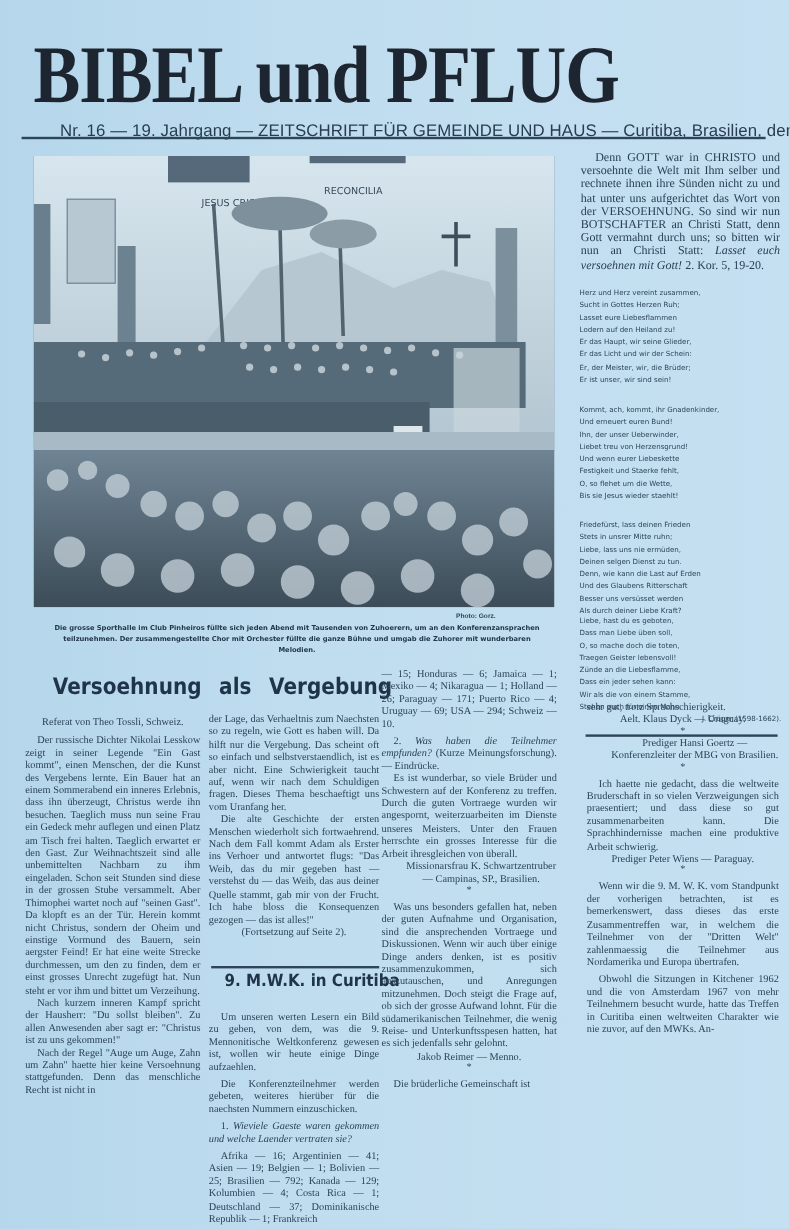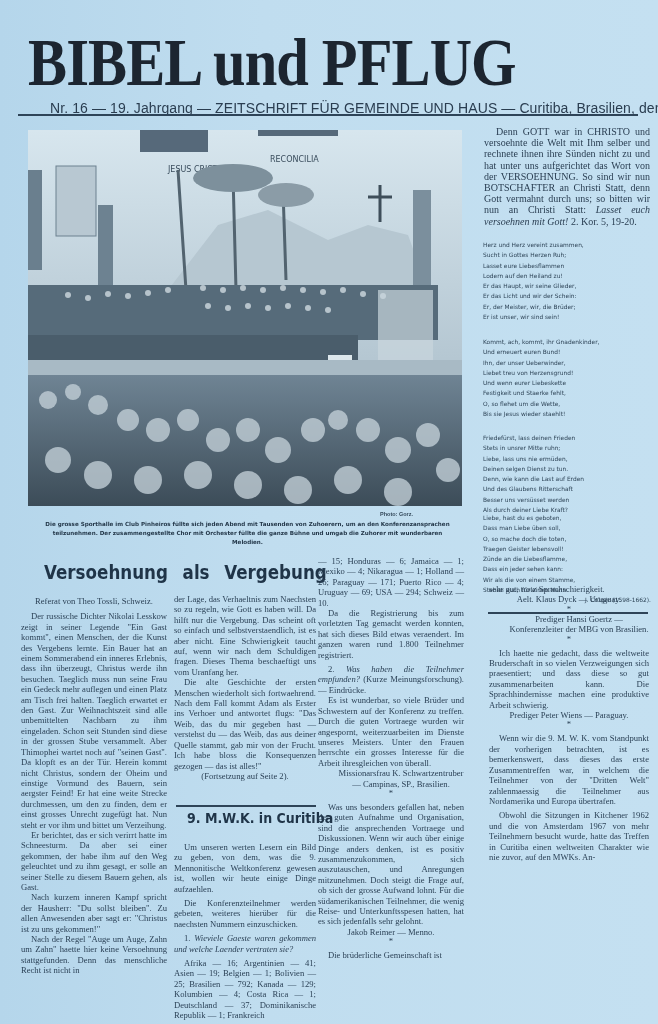--- a/index.html
+++ b/index.html
@@ -212,21 +212,20 @@
     <div>Stehen auch für einen Mann.</div>
   </div>
   <div class="verse byline" style="top:595px; width:168px;">J. Crüger (1598-1662).</div>
   <div class="rule" style="left:488px; top:612px; width:160px;"></div>
 
   <div class="headline h1">Versoehnung als Vergebung</div>
 
   <div class="col" style="left:21px; top:596px; width:146px;">
     <p class="noind" style="text-align:center; margin-bottom:5px;">Referat von Theo Tossli, Schweiz.</p>
     <p>Der russische Dichter Nikolai Lesskow zeigt in seiner Legende "Ein Gast kommt", einen Menschen, der die Kunst des Vergebens lernte. Ein Bauer hat an einem Sommerabend ein inneres Erlebnis, dass ihn überzeugt, Christus werde ihn besuchen. Taeglich muss nun seine Frau ein Gedeck mehr auflegen und einen Platz am Tisch frei halten. Taeglich erwartet er den Gast. Zur Weihnachtszeit sind alle unbemittelten Nachbarn zu ihm eingeladen. Schon seit Stunden sind diese in der grossen Stube versammelt. Aber Thimophei wartet noch auf "seinen Gast". Da klopft es an der Tür. Herein kommt nicht Christus, sondern der Oheim und einstige Vormund des Bauern, sein aergster Feind! Er hat eine weite Strecke durchmessen, um den zu finden, dem er einst grosses Unrecht zugefügt hat. Nun steht er vor ihm und bittet um Verzeihung.</p>
-    <p>Er berichtet, das er sich verirrt hatte im Schneesturm. Da aber sei einer gekommen, der habe ihm auf den Weg geleuchtet und zu ihm gesagt, er solle an seiner Stelle zu diesem Bauern gehen, als Gast.</p>
     <p>Nach kurzem inneren Kampf spricht der Hausherr: "Du sollst bleiben". Zu allen Anwesenden aber sagt er: "Christus ist zu uns gekommen!"</p>
     <p>Nach der Regel "Auge um Auge, Zahn um Zahn" haette hier keine Versoehnung stattgefunden. Denn das menschliche Recht ist nicht in</p>
   </div>
 
   <div class="col" style="left:174px; top:594px; width:142px;">
     <p class="noind">der Lage, das Verhaeltnis zum Naechsten so zu regeln, wie Gott es haben will. Da hilft nur die Vergebung. Das scheint oft so einfach und selbstverstaendlich, ist es aber nicht. Eine Schwierigkeit taucht auf, wenn wir nach dem Schuldigen fragen. Dieses Thema beschaeftigt uns vom Uranfang her.</p>
     <p>Die alte Geschichte der ersten Menschen wiederholt sich fortwaehrend. Nach dem Fall kommt Adam als Erster ins Verhoer und antwortet flugs: "Das Weib, das du mir gegeben hast — verstehst du — das Weib, das aus deiner Quelle stammt, gab mir von der Frucht. Ich habe bloss die Konsequenzen gezogen — das ist alles!"</p>
     <p class="sigc">(Fortsetzung auf Seite 2).</p>
   </div>
   <div class="rule" style="left:176px; top:805px; width:140px;"></div>
@@ -235,21 +234,20 @@
 
   <div class="col" style="left:174px; top:842px; width:142px;">
     <p>Um unseren werten Lesern ein Bild zu geben, von dem, was die 9. Mennonitische Weltkonferenz gewesen ist, wollen wir heute einige Dinge aufzaehlen.</p>
     <p class="gap">Die Konferenzteilnehmer werden gebeten, weiteres hierüber für die naechsten Nummern einzuschicken.</p>
     <p class="gap"><span>1.</span> <i>Wieviele Gaeste waren gekommen und welche Laender vertraten sie?</i></p>
     <p class="gap">Afrika — 16; Argentinien — 41; Asien — 19; Belgien — 1; Bolivien — 25; Brasilien — 792; Kanada — 129; Kolumbien — 4; Costa Rica — 1; Deutschland — 37; Dominikanische Republik — 1; Frankreich</p>
   </div>
 
   <div class="col" style="left:318px; top:556px; width:146px;">
     <p class="noind">— 15; Honduras — 6; Jamaica — 1; Mexiko — 4; Nikaragua — 1; Holland — 26; Paraguay — 171; Puerto Rico — 4; Uruguay — 69; USA — 294; Schweiz — 10.</p>
-    <p>Da die Registrierung bis zum vorletzten Tag gemacht werden konnten, hat sich dieses Bild etwas veraendert. Im ganzen waren rund 1.800 Teilnehmer registriert.</p>
     <p class="gap"><span>2.</span> <i>Was haben die Teilnehmer empfunden?</i> <span>(Kurze Meinungsforschung). — Eindrücke.</span></p>
     <p>Es ist wunderbar, so viele Brüder und Schwestern auf der Konferenz zu treffen. Durch die guten Vortraege wurden wir angespornt, weiterzuarbeiten im Dienste unseres Meisters. Unter den Frauen herrschte ein grosses Interesse für die Arbeit ihresgleichen von überall.</p>
     <p class="sig" style="padding-left:20px;">Missionarsfrau K. Schwartzentruber — Campinas, SP., Brasilien.</p>
     <p class="star">*</p>
     <p class="gap">Was uns besonders gefallen hat, neben der guten Aufnahme und Organisation, sind die ansprechenden Vortraege und Diskussionen. Wenn wir auch über einige Dinge anders denken, ist es positiv zusammenzukommen, sich auszutauschen, und Anregungen mitzunehmen. Doch steigt die Frage auf, ob sich der grosse Aufwand lohnt. Für die südamerikanischen Teilnehmer, die wenig Reise- und Unterkunftsspesen hatten, hat es sich jedenfalls sehr gelohnt.</p>
     <p class="sigc">Jakob Reimer — Menno.</p>
     <p class="star">*</p>
     <p class="gap">Die brüderliche Gemeinschaft ist</p>
   </div>
 

